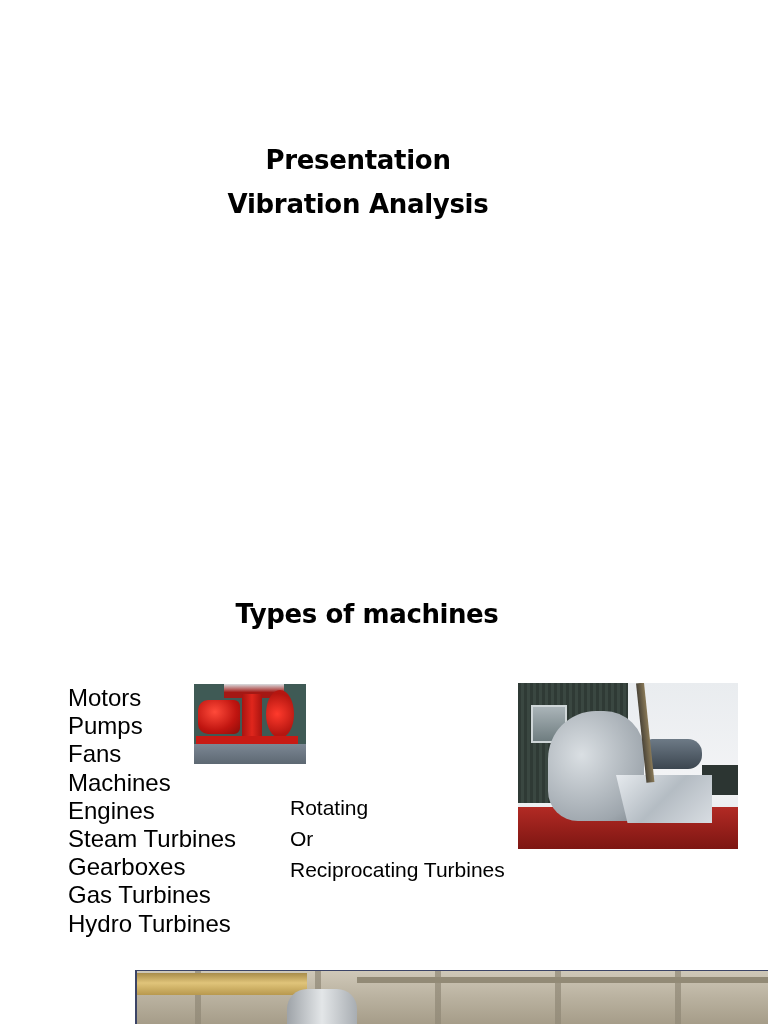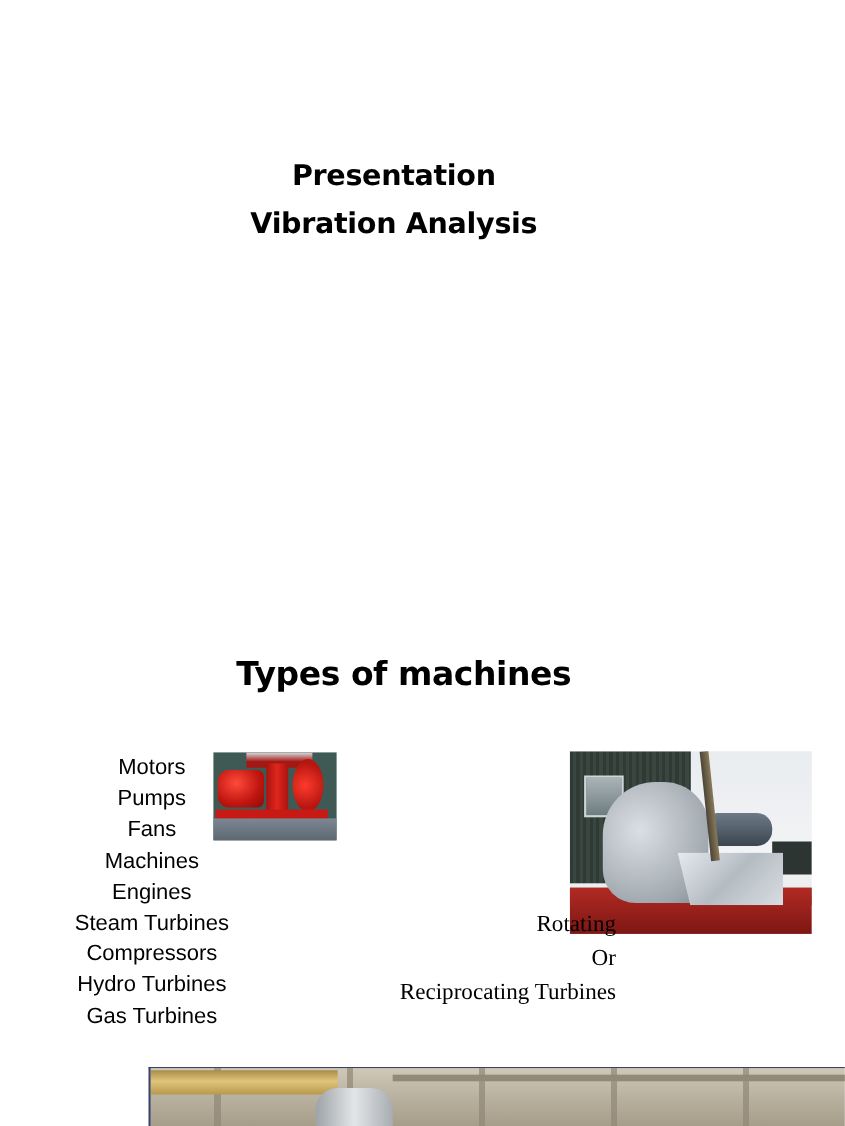--- a/index.html
+++ b/index.html
@@ -30,44 +30,43 @@
     }
     .slide1-title div { white-space: nowrap; }
     .slide2-title {
       position: absolute;
       left: 0;
       width: 734px;
       top: 592px;
       text-align: center;
       font-family: "DejaVu Sans", sans-serif;
       font-weight: bold;
-      font-size: 30px;
+      font-size: 26px;
       line-height: 44px;
       letter-spacing: -0.4px;
     }
     .machine-list {
       position: absolute;
       left: 68px;
       top: 684px;
       margin: 0;
       padding: 0;
       list-style: none;
       font-family: "Liberation Sans", sans-serif;
-      font-size: 20px;
+      font-size: 24px;
       line-height: 28.2px;
-      text-align: center;
     }
     .machine-list li { white-space: nowrap; }
     .center-text {
       position: absolute;
       left: 290px;
       width: 270px;
-      top: 824px;
-      text-align: right;
-      font-family: Liberation Serif, serif;
+      top: 792px;
+      text-align: left;
+      font-family: Liberation Sans, sans-serif;
       font-size: 21px;
       line-height: 31px;
     }
     .center-text div { white-space: nowrap; }
     .photo {
       position: absolute;
       overflow: hidden;
     }
     
     .photo-pump {
@@ -186,23 +185,23 @@
 <div>
   <div class="slide2-title">Types of machines</div>
 
   <ul class="machine-list">
     <li>Motors</li>
     <li>Pumps</li>
     <li>Fans</li>
     <li>Machines</li>
     <li>Engines</li>
     <li>Steam Turbines</li>
-    <li>Compressors</li>
+    <li>Gearboxes</li>
+    <li>Gas Turbines</li>
     <li>Hydro Turbines</li>
-    <li>Gas Turbines</li>
   </ul>
 
   <div class="photo photo-pump">
     <div class="pipe"></div>
     <div class="motor"></div>
     <div class="coupling"></div>
     <div class="pumpbody"></div>
     <div class="base"></div>
     <div class="floor"></div>
   </div>

